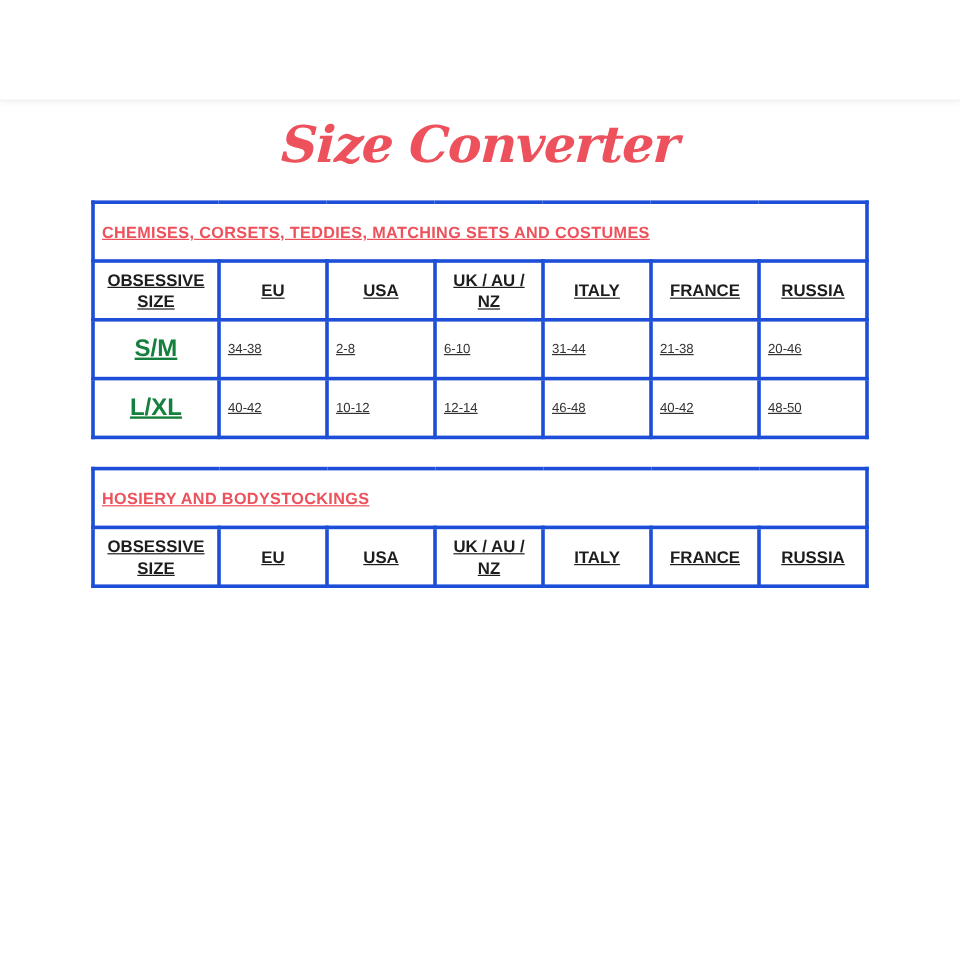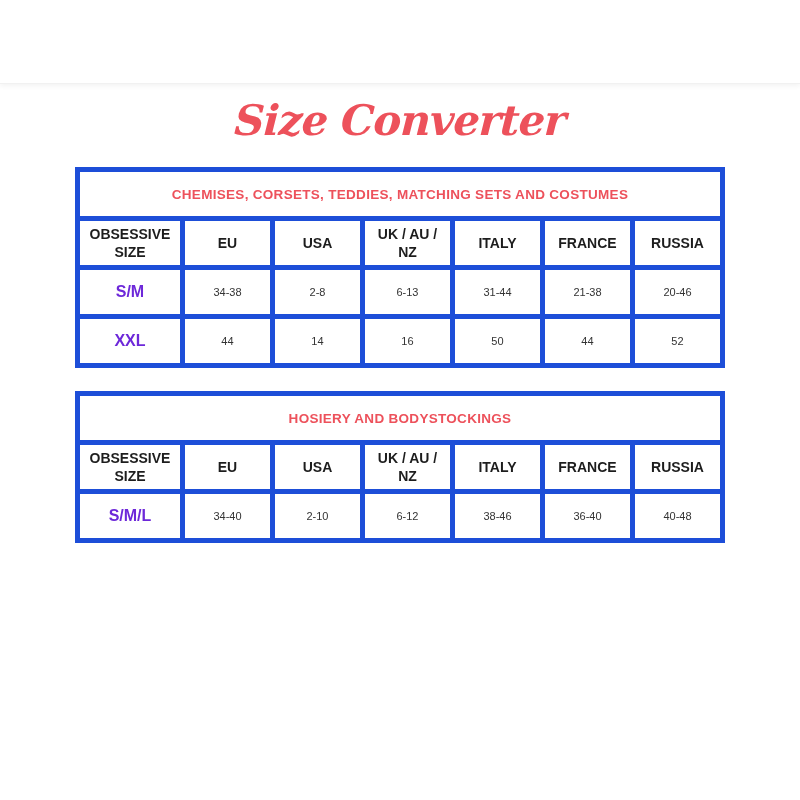--- a/index.html
+++ b/index.html
@@ -33,42 +33,42 @@
     border-collapse: collapse;
     table-layout: fixed;
     width: 645px;
     margin: 23px auto 0 auto;
     background: #ffffff;
   }
   table.size-table.second { }
   table.size-table col { width: 90px; }
   table.size-table col.first { width: 105px; }
   table.size-table td, table.size-table th {
-    border: 5px solid #1d4ed8;
+    border: 3px solid #1d4ed8;
     height: 49px;
     padding: 2px 6px;
-    text-align: center;
     vertical-align: middle;
+    text-decoration: underline;
   }
   td.caption {
     color: var(--accent, #ed515b);
     font-weight: bold;
     font-size: 13.5px;
     letter-spacing: 0.3px;
   }
   tr.headrow th {
     font-size: 14px;
     font-weight: bold;
     color: #1d1d1d;
     line-height: 1.3;
   }
   tbody th {
-    font-size: 16px;
+    font-size: 20px;
     font-weight: bold;
-    color: #6d28d9;
+    color: #15803d;
   }
   tbody td {
     font-size: 11px;
     font-weight: normal;
     color: #333333;
   }
 </style>
 </head>
 <body>
 
@@ -100,33 +100,33 @@
           <th>ITALY</th>
           <th>FRANCE</th>
           <th>RUSSIA</th>
         </tr>
     </thead>
     <tbody>
         <tr>
           <th>S/M</th>
           <td>34-38</td>
           <td>2-8</td>
-          <td>6-13</td>
+          <td>6-10</td>
           <td>31-44</td>
           <td>21-38</td>
           <td>20-46</td>
         </tr>
         <tr>
-          <th>XXL</th>
-          <td>44</td>
-          <td>14</td>
-          <td>16</td>
-          <td>50</td>
-          <td>44</td>
-          <td>52</td>
+          <th>L/XL</th>
+          <td>40-42</td>
+          <td>10-12</td>
+          <td>12-14</td>
+          <td>46-48</td>
+          <td>40-42</td>
+          <td>48-50</td>
         </tr>
       </tbody>
   </table>
 
   <table class="size-table second">
     <colgroup>
       <col class="first">
         <col>
         <col>
         <col>
@@ -142,25 +142,16 @@
           <th>OBSESSIVE SIZE</th>
           <th>EU</th>
           <th>USA</th>
           <th>UK / AU / NZ</th>
           <th>ITALY</th>
           <th>FRANCE</th>
           <th>RUSSIA</th>
         </tr>
     </thead>
     <tbody>
-        <tr>
-          <th>S/M/L</th>
-          <td>34-40</td>
-          <td>2-10</td>
-          <td>6-12</td>
-          <td>38-46</td>
-          <td>36-40</td>
-          <td>40-48</td>
-        </tr>
       </tbody>
   </table>
 
 </div>
 
 </body></html>

